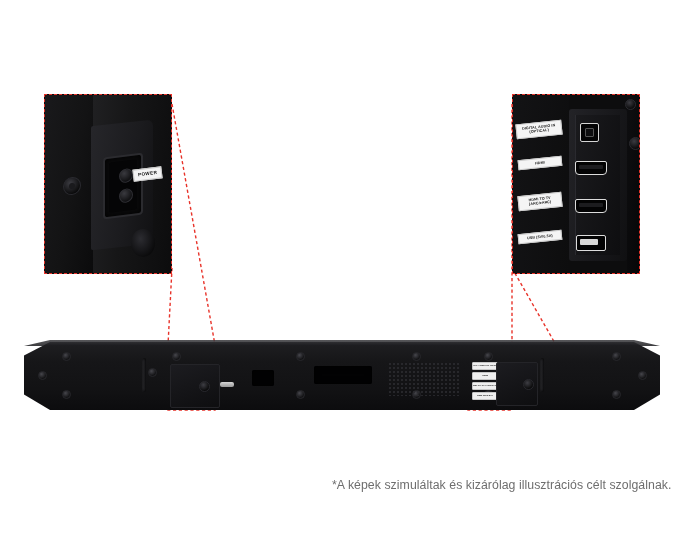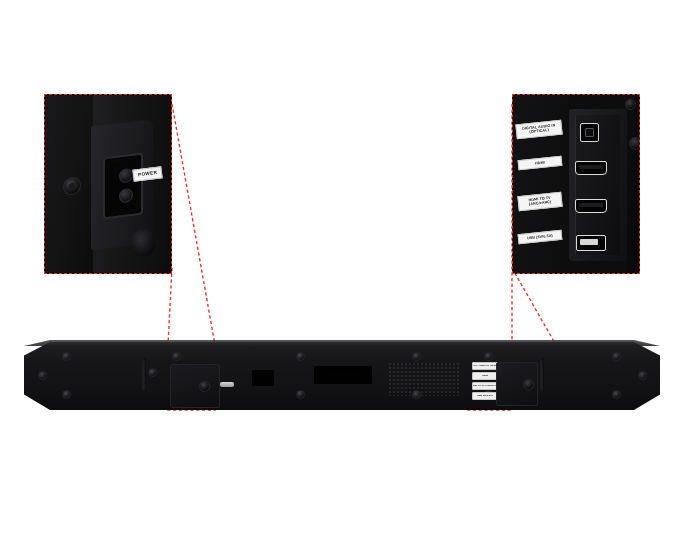--- a/index.html
+++ b/index.html
@@ -327,14 +327,15 @@
     <div class="sb-minilabel" style="left:448px;top:32px;width:24px;height:6px;">HDMI</div>
     <div class="sb-minilabel" style="left:448px;top:42px;width:24px;height:6px;">HDMI TO TV (ARC/eARC)</div>
     <div class="sb-minilabel" style="left:448px;top:52px;width:24px;height:6px;">USB (5V/0.5A)</div>
 
     <div class="sb-wallmount" style="left:472px;top:22px;width:40px;height:42px;">
       <div class="hole" style="left:26px;top:16px;"></div>
     </div>
 
   </div>
 
+  <div id="caption">*A képek szimuláltak és kizárólag illusztrációs célt szolgálnak.</div>
 
 </div>
 
 </body></html>

